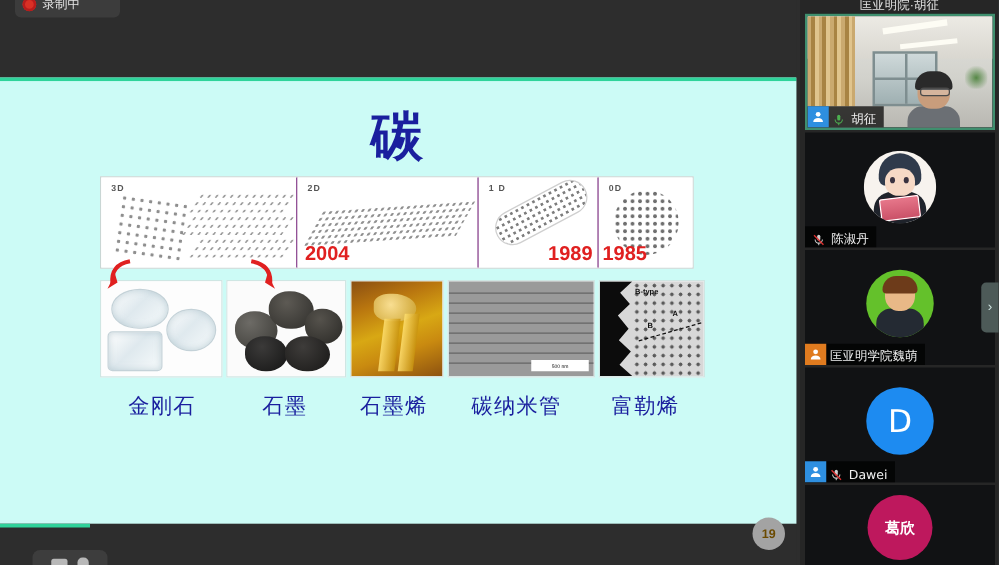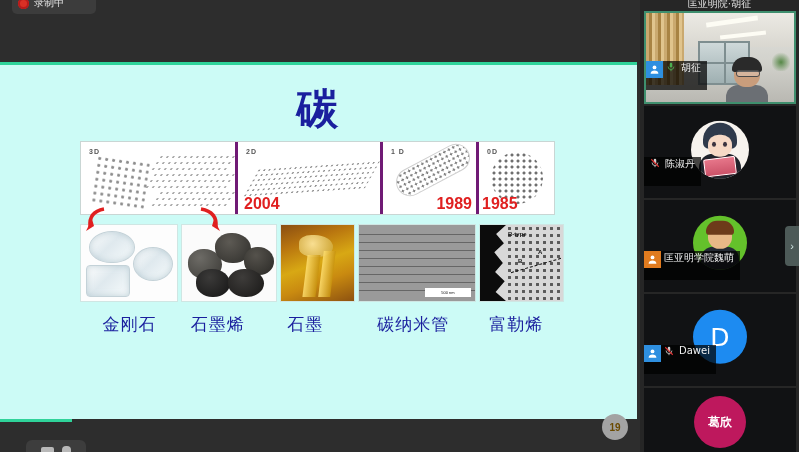--- a/index.html
+++ b/index.html
@@ -22,21 +22,21 @@
   .slide{position:absolute;left:0;top:3px;width:637px;height:354px;background:#ccfbf6;overflow:hidden;}
 
   .slide-title{position:absolute;left:0;top:16px;width:637px;text-align:center;
       color:#1a1f9e;font-size:42px;font-weight:bold;letter-spacing:2px;
       font-family:"DejaVu Sans","Liberation Sans",sans-serif;}
 
   
   .strip{position:absolute;left:80px;top:76px;width:475px;height:74px;
       background:#ffffff;border:1px solid #c9d6d4;box-sizing:border-box;display:flex;}
   .strip-cell{position:relative;flex:0 0 auto;height:100%;box-sizing:border-box;
-      border-right:3px solid #701a75;overflow:hidden;background:#fff;}
+      border-right:1px solid #701a75;overflow:hidden;background:#fff;}
   .strip-cell:last-child{border-right:none;}
   .c3d{width:157px;} .c2d{width:145px;} .c1d{width:96px;} .c0d{width:75px;}
   .dim-lab{position:absolute;left:8px;top:6px;font-size:7px;color:#555;
       letter-spacing:1px;font-weight:bold;font-family:"Liberation Sans",sans-serif;}
   .year{position:absolute;bottom:1px;font-size:16px;font-weight:bold;color:#e02020;
       font-family:"Liberation Sans",sans-serif;}
   .y2004{left:6px;} .y1991{right:4px;} .y1985{left:3px;text-align:right;}
 
   
   .lat{position:absolute;opacity:.85;}
@@ -137,21 +137,21 @@
   .rail{position:absolute;left:640px;top:0;width:159px;height:452px;background:#262626;}
   .rail-head{position:absolute;left:0;top:-3px;width:159px;height:14px;
       color:#e3e3e3;font-size:10px;text-align:center;overflow:hidden;white-space:nowrap;}
   .tile{position:absolute;left:4px;width:152px;background:#111214;overflow:hidden;}
   .t1{top:11px;height:93px;border:2px solid #3f8f6e;box-sizing:border-box;}
   .t2{top:106px;height:92px;}
   .t3{top:200px;height:92px;}
   .t4{top:294px;height:92px;}
   .t5{top:388px;height:64px;}
 
-  .nameplate{position:absolute;left:0;bottom:12px;height:29px;display:flex;align-items:flex-start;
+  .nameplate{position:absolute;left:0;bottom:0;height:17px;display:flex;align-items:flex-end;
       background:rgba(0,0,0,.72);padding-right:6px;}
   .np-avatar{width:17px;height:17px;background:#2e8fe0;display:flex;align-items:center;
       justify-content:center;flex:0 0 auto;}
   .np-avatar.orange{background:#e07b1f;}
   .np-avatar svg{width:11px;height:11px;}
   .np-mic{width:15px;display:flex;align-items:center;justify-content:center;flex:0 0 auto;}
   .np-mic svg{width:10px;height:12px;}
   .np-name{color:#f0f0f0;font-size:10px;padding-left:3px;white-space:nowrap;
       font-family:"DejaVu Sans","Liberation Sans",sans-serif;}
 
@@ -327,22 +327,22 @@
               <span class="stm-line"></span>
               <span class="stm-t stm-btype">B-type</span>
               <span class="stm-t stm-b">B</span>
               <span class="stm-t stm-a">A</span>
             </span>
           </div>
         </div>
 
         <div class="captions">
           <span class="cap cap1">金刚石</span>
+          <span class="cap cap2">石墨</span>
           <span class="cap cap3">石墨烯</span>
-          <span class="cap cap2">石墨</span>
           <span class="cap cap4">碳纳米管</span>
           <span class="cap cap5">富勒烯</span>
         </div>
 
       </div>
     </div>
 
     <div class="page-badge">19</div>
 
     <div class="bottom-bar">

